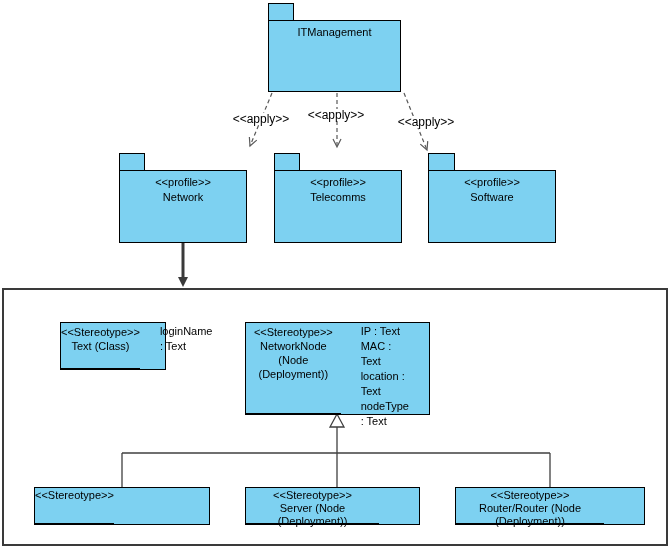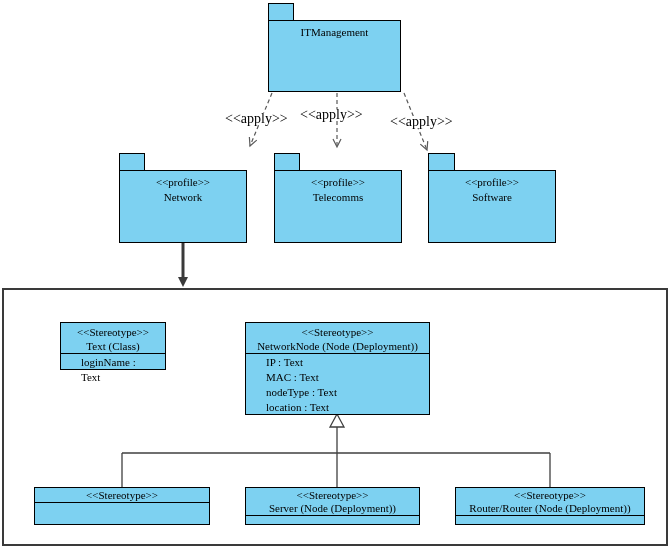--- a/index.html
+++ b/index.html
@@ -9,21 +9,21 @@
     --frame-border: #3a3a3a;
     --background: #ffffff;
   }
   * { margin: 0; padding: 0; box-sizing: border-box; }
   html, body { background: var(--background); }
   #canvas {
     position: relative;
     width: 671px;
     height: 549px;
     background: var(--background);
-    font-family: Liberation Serif, serif;
+    font-family: Liberation Sans, sans-serif;
     font-size: 11px;
     color: #000;
     overflow: hidden;
   }
   #connector-layer { position: absolute; left: 0; top: 0; }
   .dash   { stroke: var(--connector); stroke-width: 1.2; stroke-dasharray: 4 3; fill: none; }
   .thick  { stroke: var(--frame-border); stroke-width: 3; fill: none; }
   .gen    { stroke: #3f3f3f; stroke-width: 1.3; fill: none; }
   .gen-head { fill: #ffffff; stroke: #3f3f3f; stroke-width: 1.3; }
   .open-head { stroke: var(--connector); stroke-width: 1.2; fill: none; }
@@ -40,38 +40,38 @@
     border: 1px solid var(--shape-border);
     text-align: center;
     padding-top: 4px;
     line-height: 15px;
   }
   .cls {
     position: absolute;
     background: var(--shape-fill);
     border: 1px solid var(--shape-border);
     display: flex;
-    flex-direction: column;
   }
   .cls-header {
     text-align: center;
     border-bottom: 1px solid var(--shape-border);
     padding-top: 2px;
     line-height: 14px;
   }
   .cls-header.tight { padding-top: 1px; line-height: 13px; }
   .cls-attrs { padding: 1px 20px; line-height: 15px; text-align: left; flex: 1; }
   .frame {
     position: absolute;
     border: 2px solid var(--frame-border);
     background: transparent;
   }
   .conn-label {
     position: absolute;
-    font-size: 14px;
+    font-size: 12px;
+    text-align: center;
     background: var(--background);
     padding: 0 1px;
     line-height: 12px;
   }
 </style>
 </head>
 <body>
 
 <div id="canvas">
 
@@ -140,22 +140,22 @@
   </div>
 
   <div class="cls" style="left:245px; top:322px; width:185px; height:93px">
     <div class="cls-header">
       <div>&lt;&lt;Stereotype&gt;&gt;</div>
       <div>NetworkNode (Node (Deployment))</div>
     </div>
     <div class="cls-attrs">
       <div>IP : Text</div>
       <div>MAC : Text</div>
+      <div>location : Text</div>
       <div>nodeType : Text</div>
-      <div>location : Text</div>
     </div>
   </div>
 
   <div class="cls" style="left:34px; top:487px; width:176px; height:38px">
     <div class="cls-header tight">
       <div>&lt;&lt;Stereotype&gt;&gt;</div>
     </div>
     <div class="cls-attrs"></div>
   </div>
 

